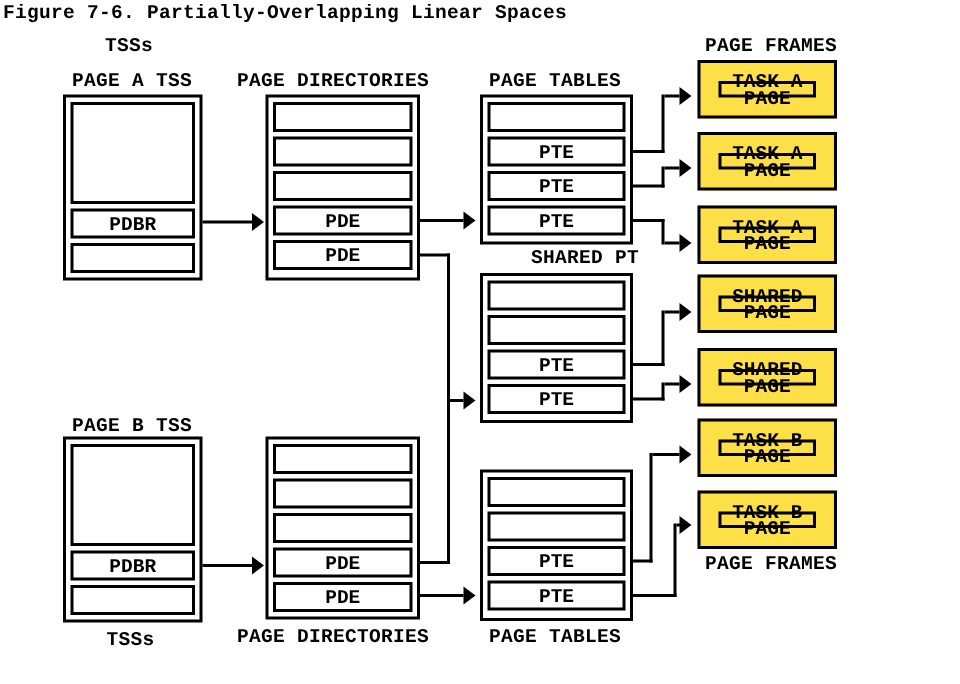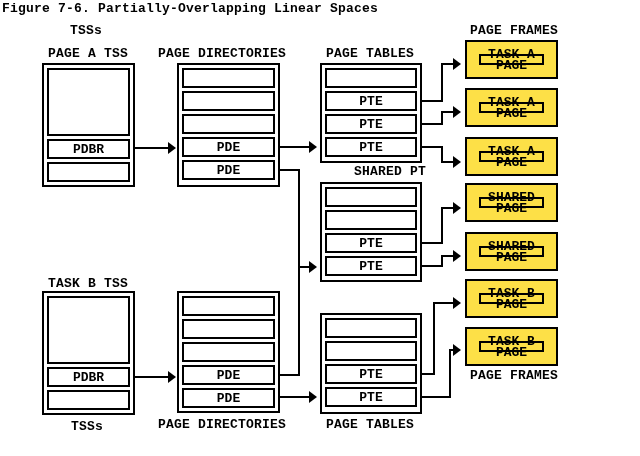--- a/index.html
+++ b/index.html
@@ -29,21 +29,21 @@
 
 <div class="diagram">
 
   <div class="title">Figure 7-6. Partially-Overlapping Linear Spaces</div>
   <div class="lbl" style="left:86px;top:23px;">TSSs</div>
   <div class="lbl" style="left:88px;top:46px;">PAGE A TSS</div>
   <div class="lbl" style="left:222px;top:46px;">PAGE DIRECTORIES</div>
   <div class="lbl" style="left:370px;top:46px;">PAGE TABLES</div>
   <div class="lbl" style="left:514px;top:23px;">PAGE FRAMES</div>
   <div class="lbl" style="left:370px;top:164px;margin-left:20px;">SHARED PT</div>
-  <div class="lbl" style="left:88px;top:276px;">TASK B TSS</div>
+  <div class="lbl" style="left:88px;top:276px;">PAGE B TSS</div>
   <div class="lbl" style="left:87px;top:419px;">TSSs</div>
   <div class="lbl" style="left:222px;top:417px;">PAGE DIRECTORIES</div>
   <div class="lbl" style="left:370px;top:417px;">PAGE TABLES</div>
   <div class="lbl" style="left:514px;top:368px;">PAGE FRAMES</div>
 
   <div class="bigbox" style="left:42px;top:63px;width:93px;height:124px;">
     <div class="cell big"></div>
     <div class="cell">PDBR</div>
     <div class="cell"></div>
   </div>

